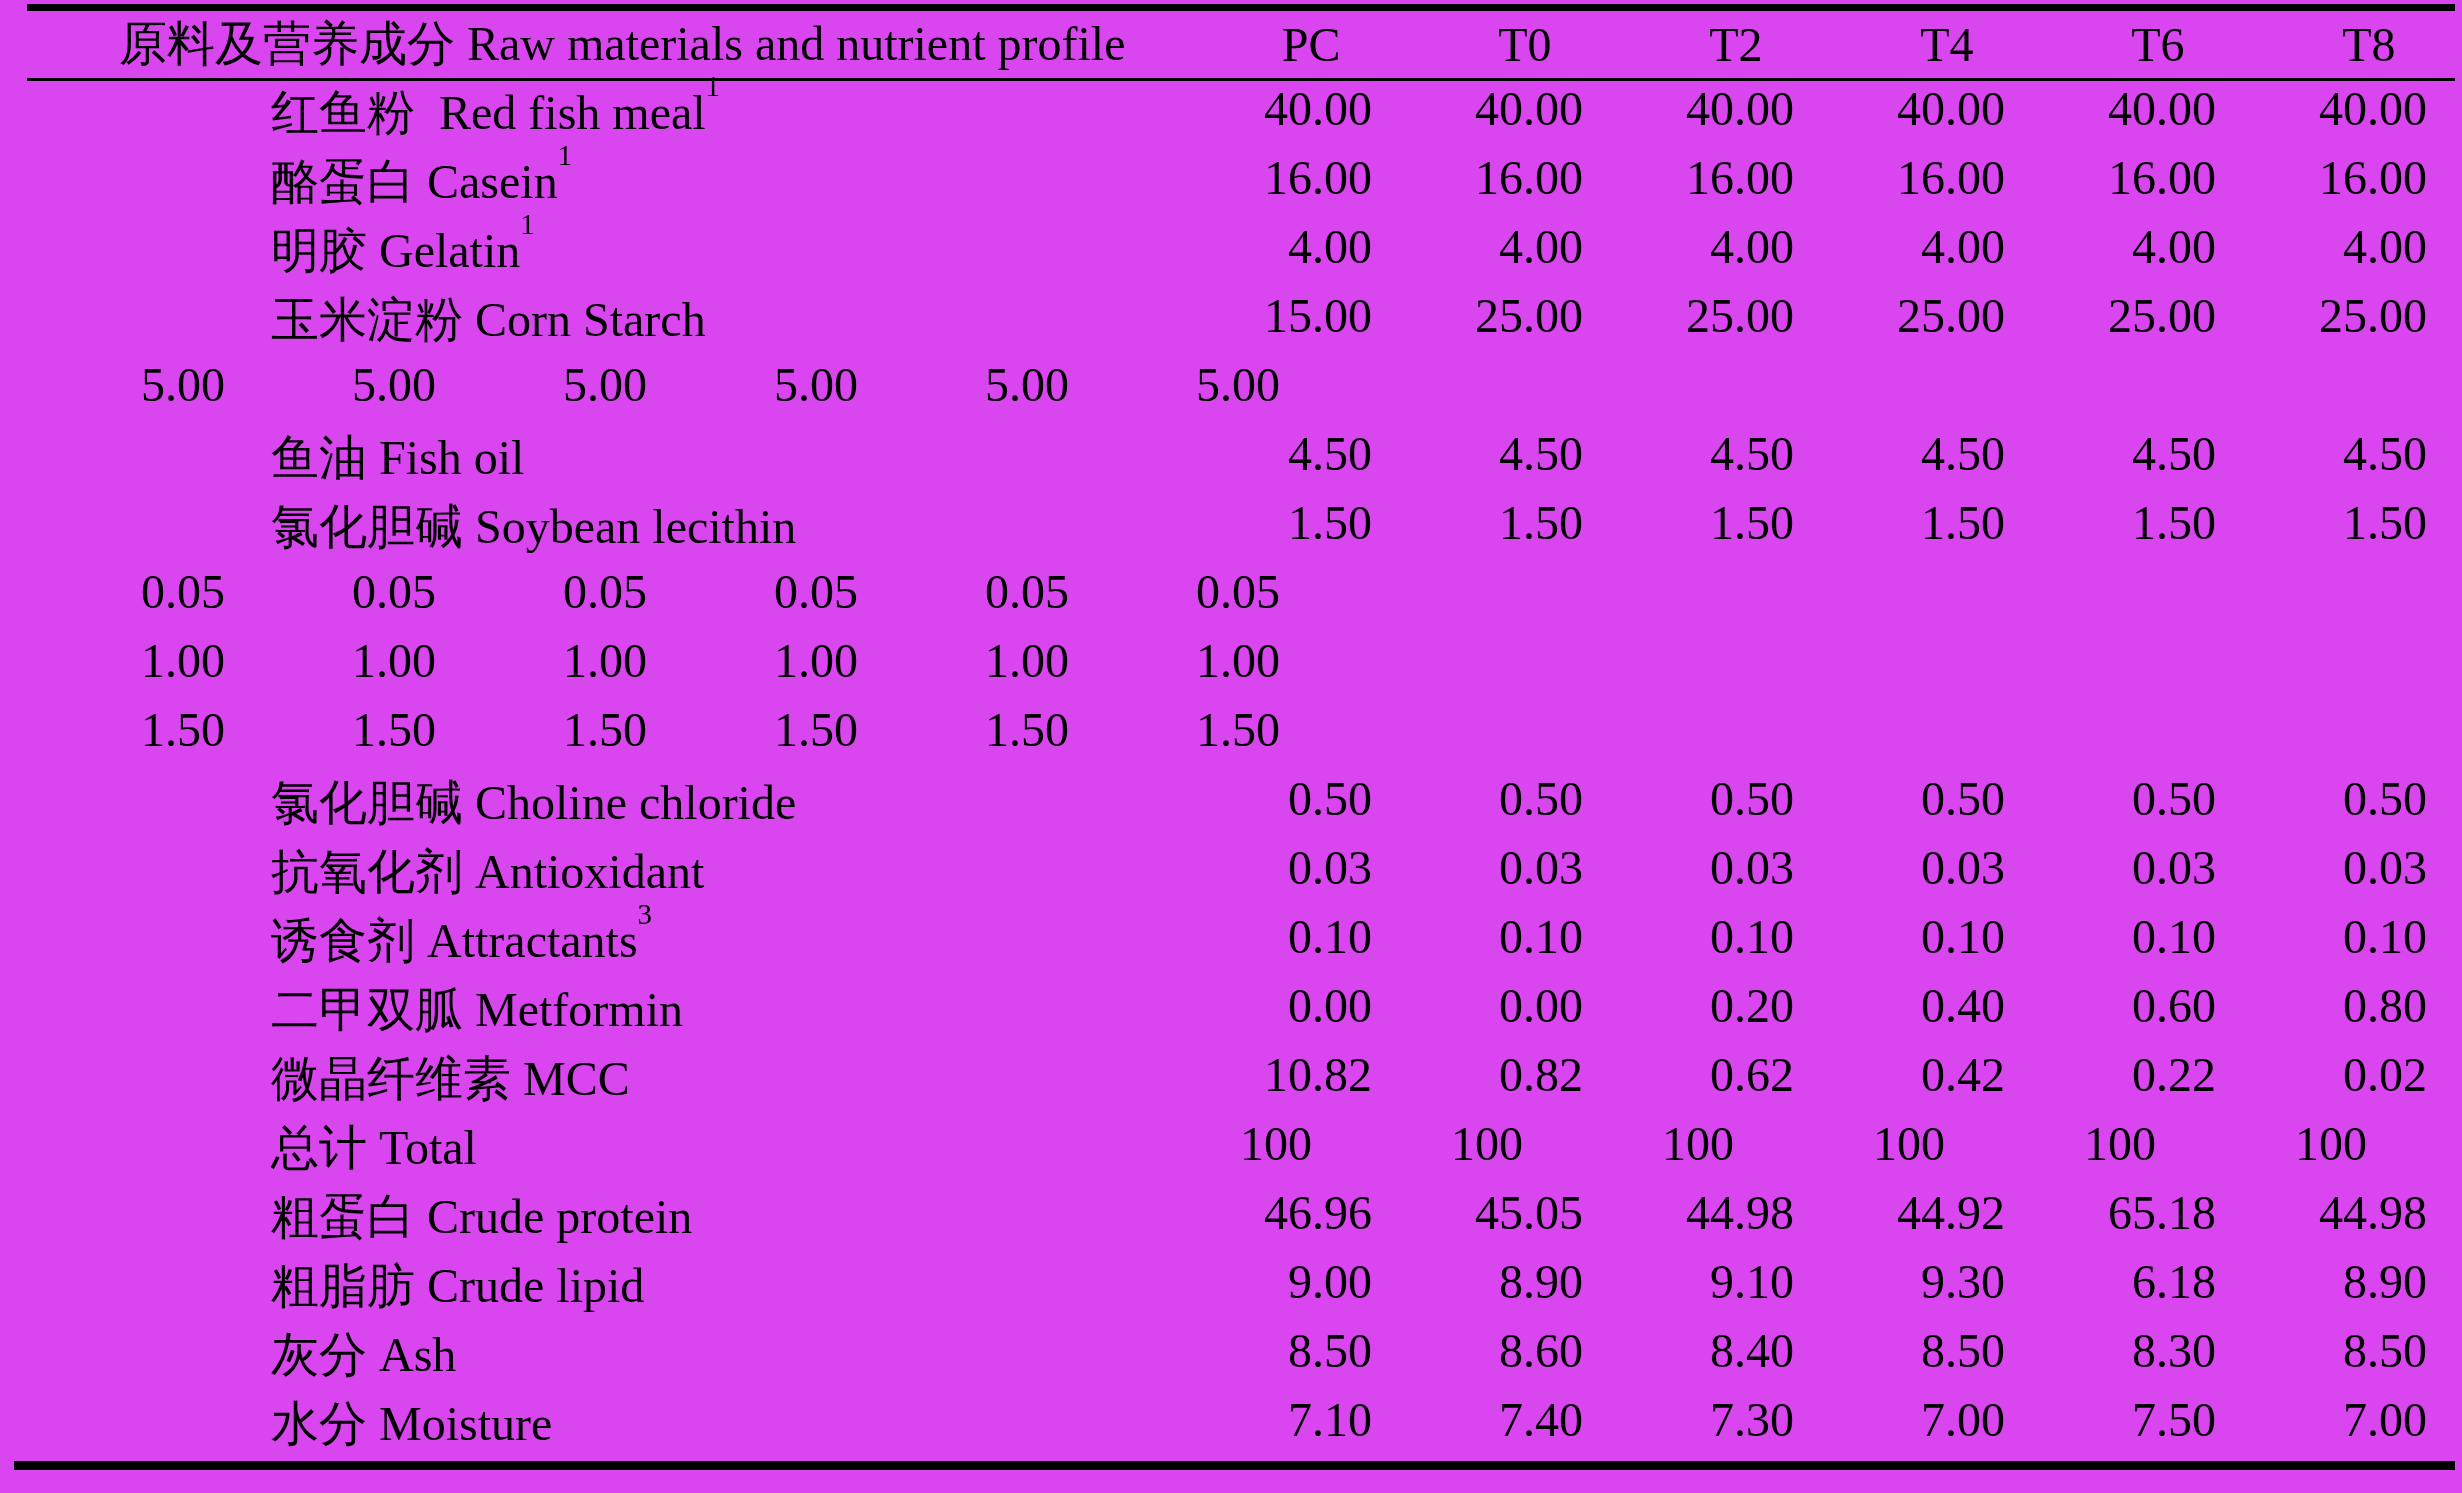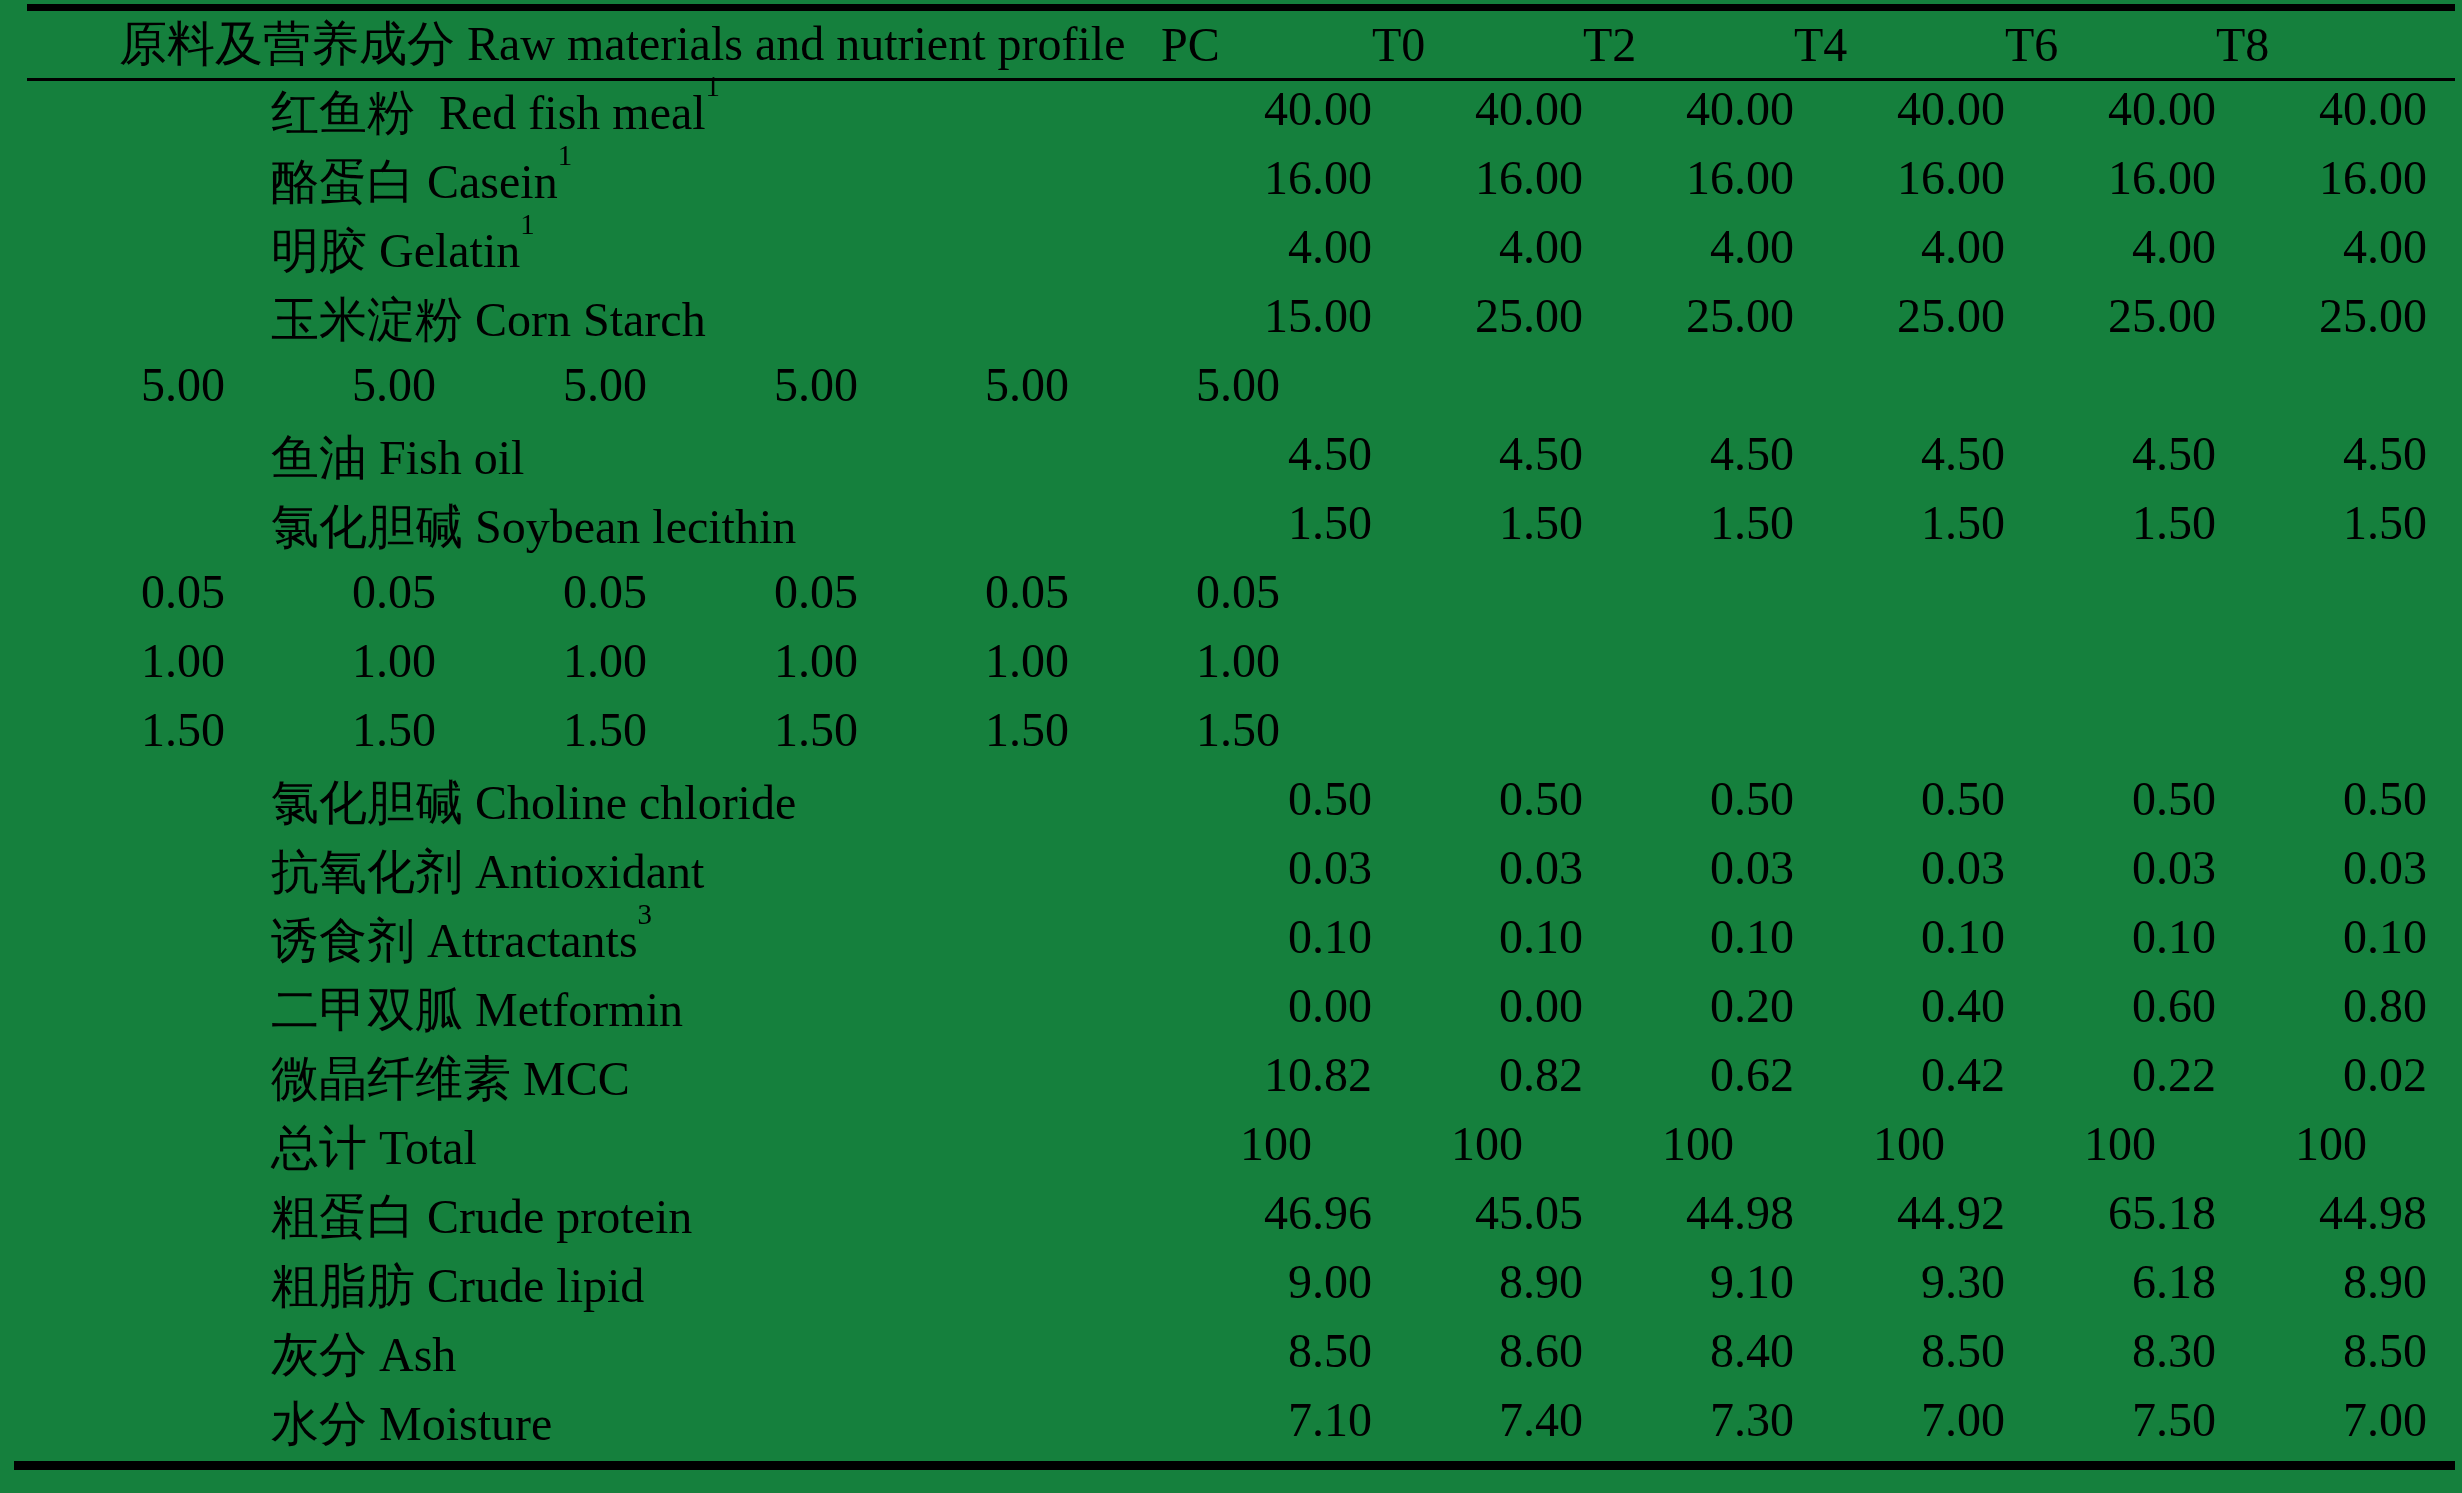--- a/index.html
+++ b/index.html
@@ -6,21 +6,21 @@
     margin: 0;
     padding: 0;
     background: #ffffff;
     color: #000000;
     font-family: "Liberation Serif", "DejaVu Serif", serif;
   }
   .page {
     position: relative;
     width: 2462px;
     height: 1494px;
-    background: #15803d;
+    background: #d946ef;
     overflow: hidden;
     font-size: 48px;
   }
   .tablewrap {
     position: absolute;
     left: 14px;
     top: 0;
     width: 2441px;
   }
   .rule { background: #000000; }
@@ -38,21 +38,21 @@
   }
   .header-label {
     flex: 1 1 auto;
     padding-left: 105px;
     white-space: pre;
   }
   .hcol {
     flex: 0 0 211px;
     width: 211px;
     box-sizing: border-box;
-    text-align: left;
+    text-align: right;
     padding-right: 31.5px;
   }
   .tbody { }
   .trow {
     display: flex;
     height: 69px;
   }
   .label-cell {
     flex: 1 1 auto;
     padding-left: 257px;

